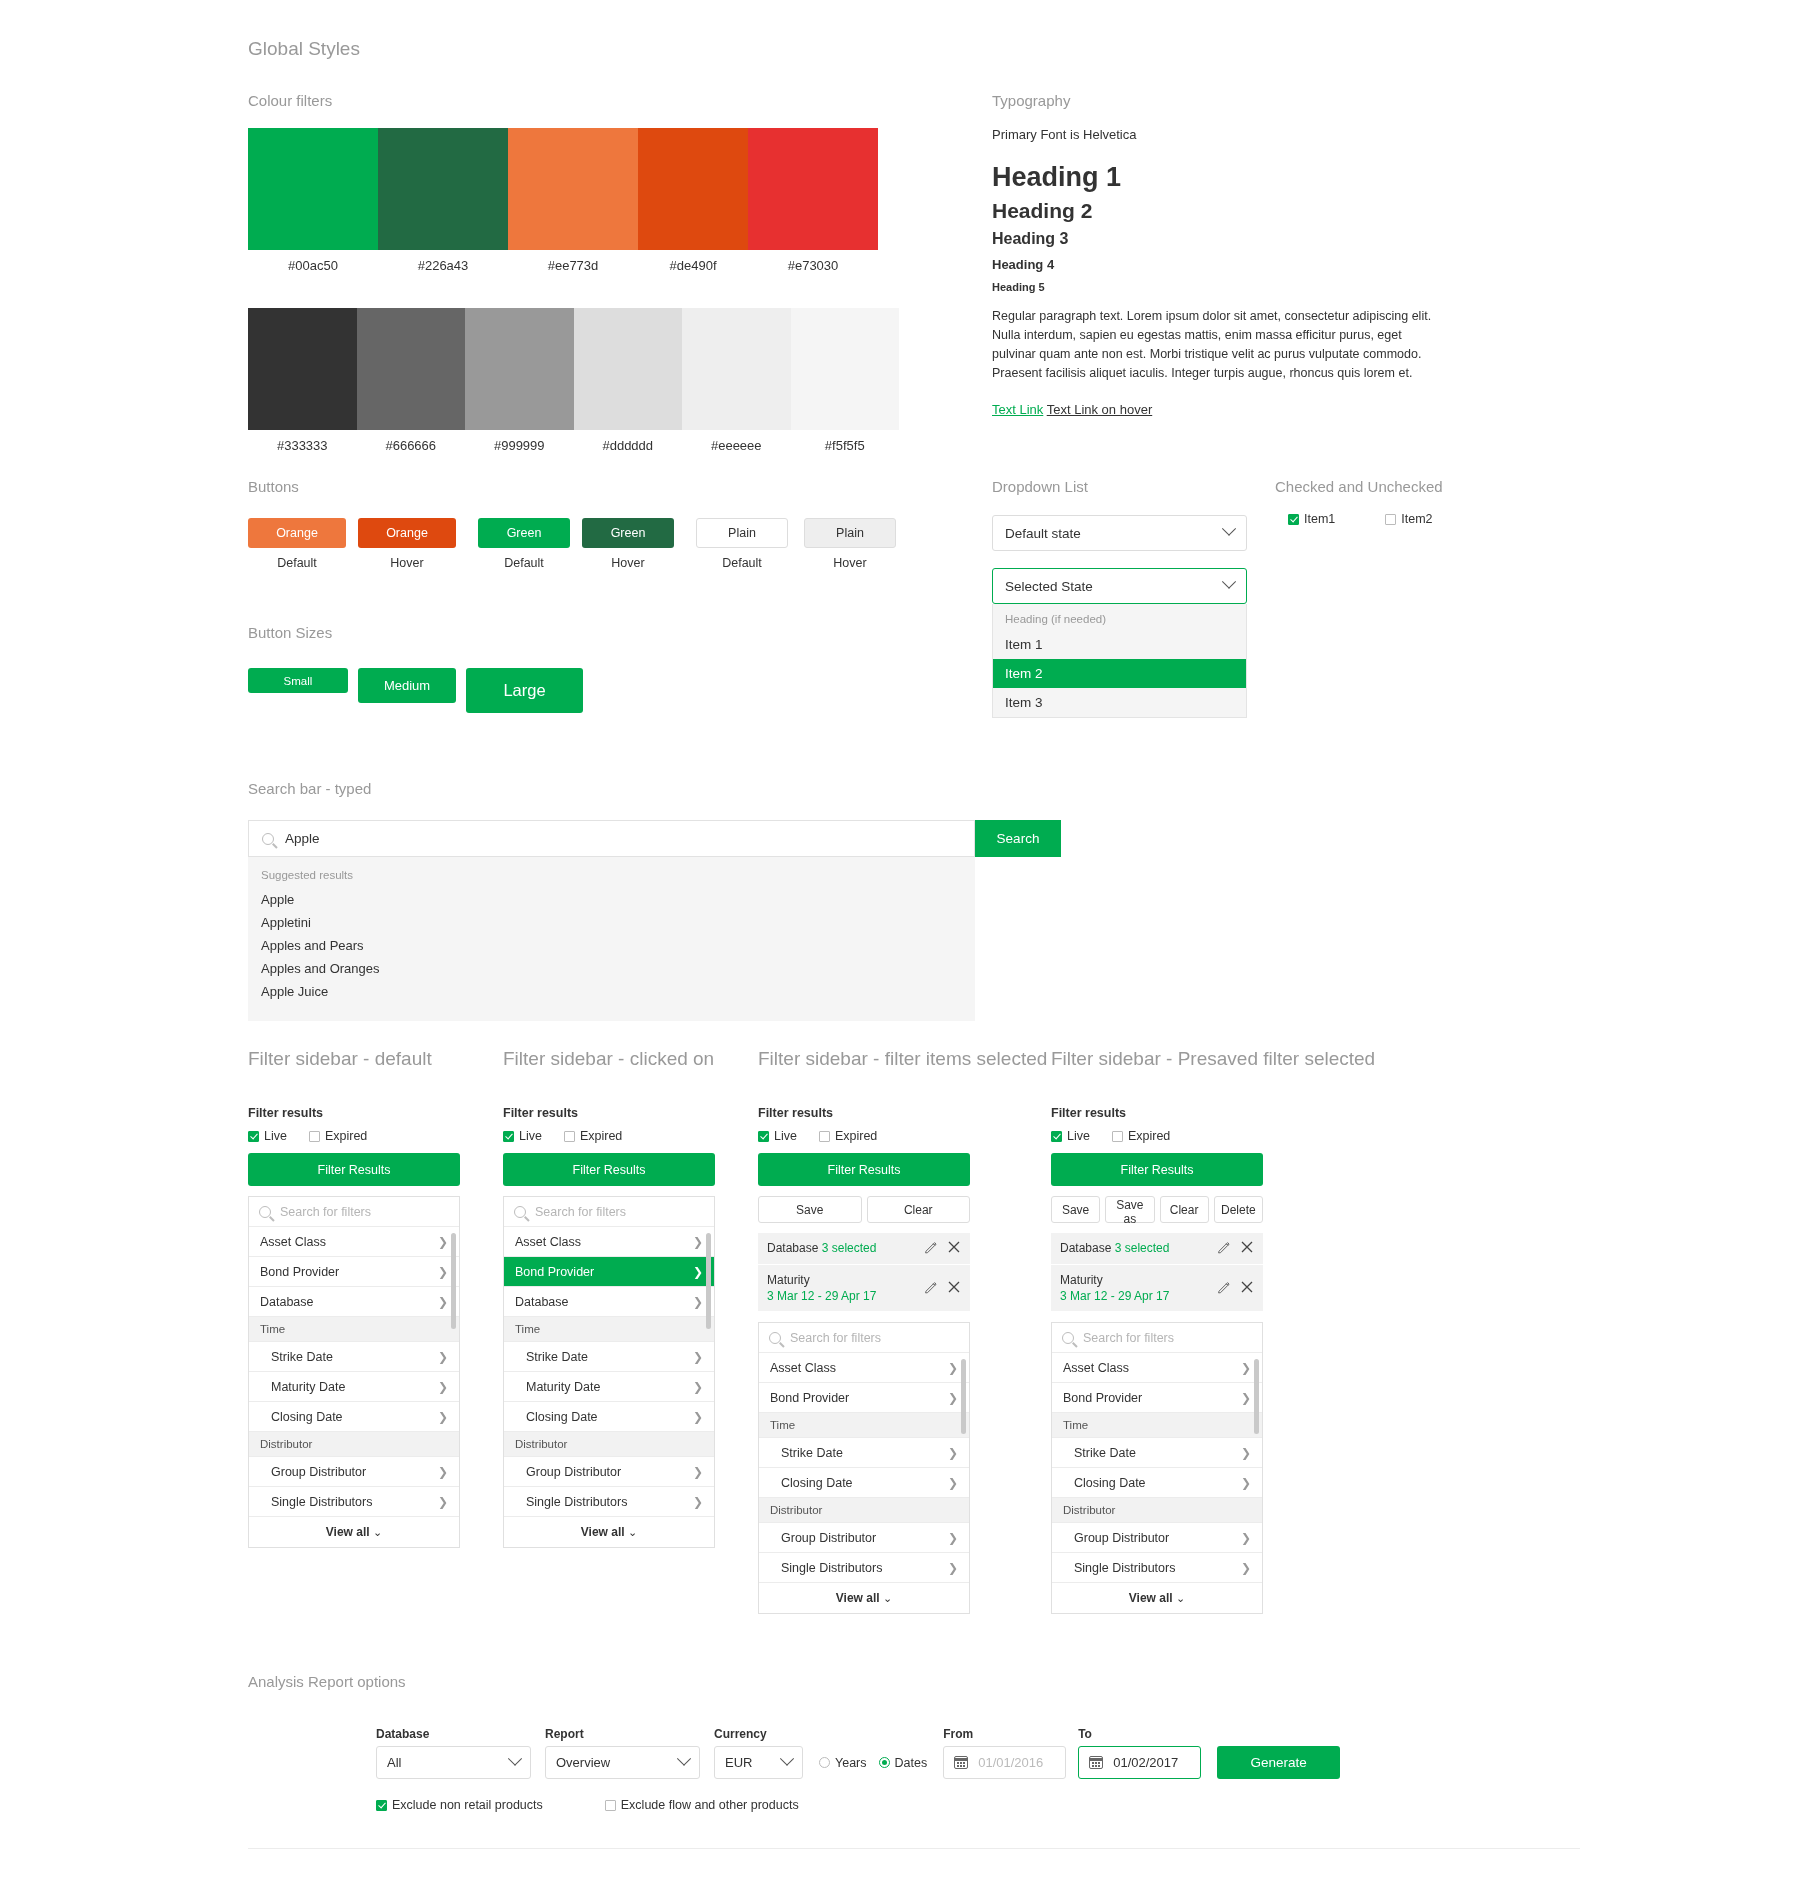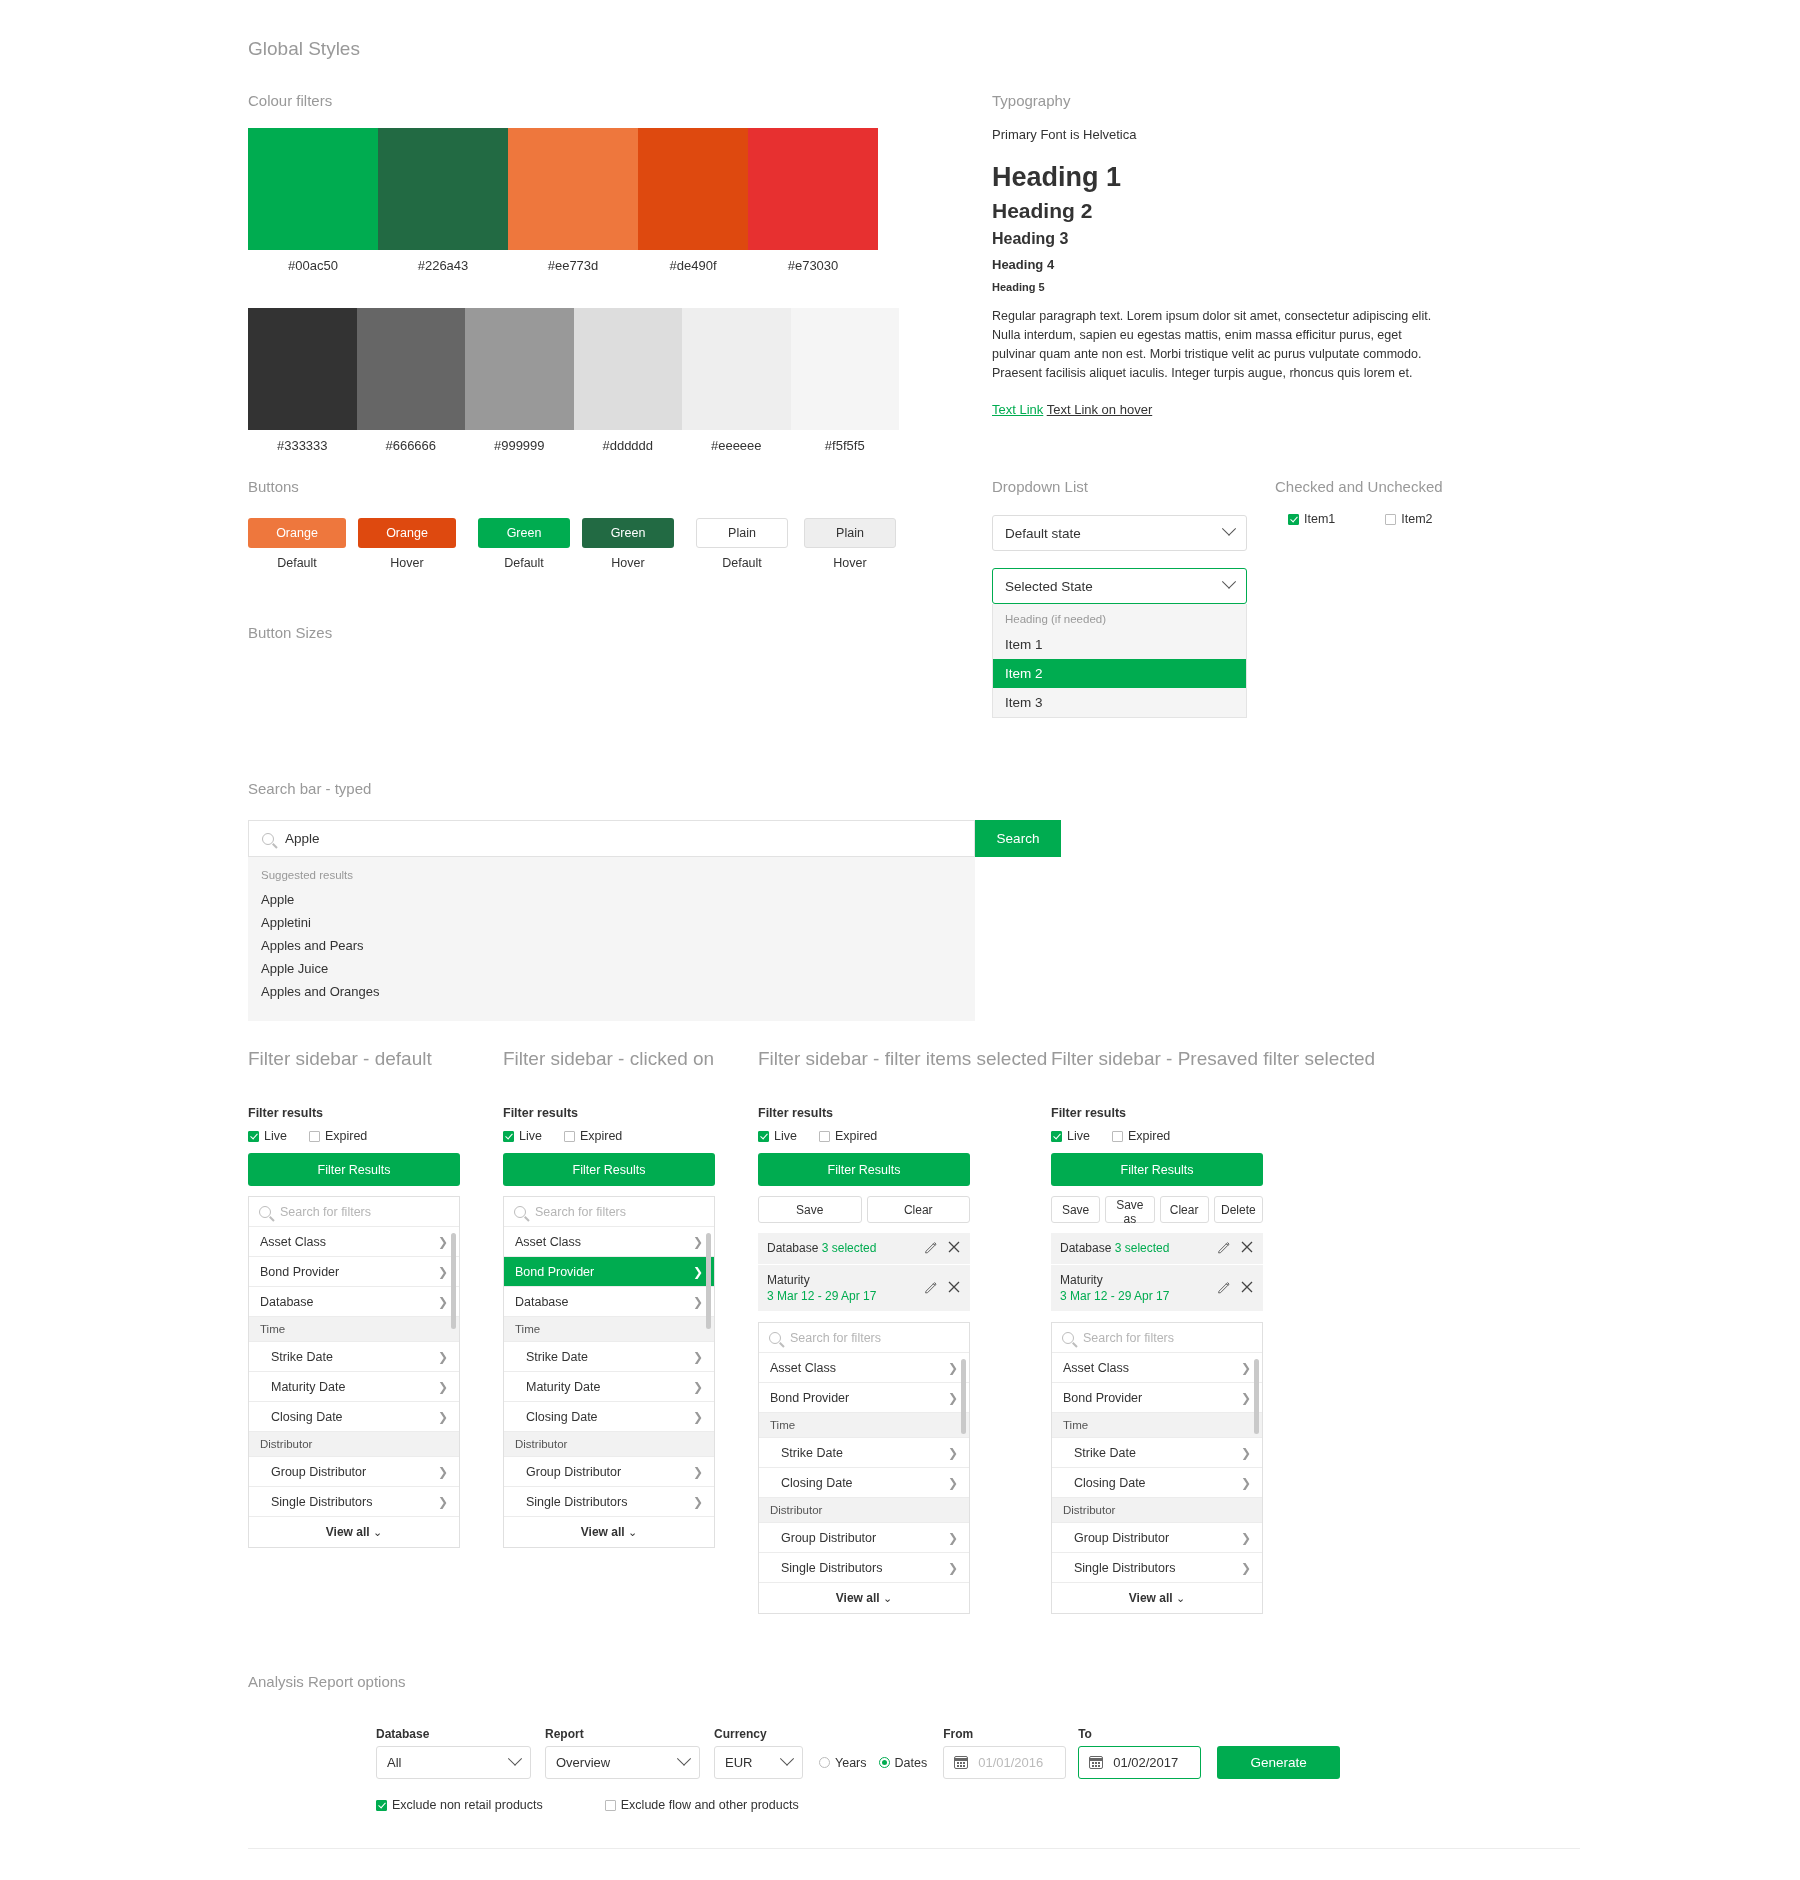--- a/index.html
+++ b/index.html
@@ -245,20 +245,25 @@
       </div>
       <div style="width:92px;">
         <button class="btn btn-plain-hover" style="width:92px;height:30px;">Plain</button>
         <div class="btn-cap">Hover</div>
       </div>
     </div>
   </div>
 
   <div class="abs sub-title" style="left:248px; top:624px;">Button Sizes</div>
 
+  <div class="abs" style="left:248px; top:668px; display:flex; align-items:flex-start;">
+    <button class="btn btn-green" style="width:100px;height:25px;font-size:11.5px;margin-right:10px;">Small</button>
+    <button class="btn btn-green" style="width:98px;height:35px;font-size:13px;margin-right:10px;">Medium</button>
+    <button class="btn btn-green" style="width:117px;height:45px;font-size:16.5px;">Large</button>
+  </div>
 
   <div class="abs sub-title" style="left:992px; top:478px;">Dropdown List</div>
 
   <div class="abs dd" style="left:992px; top:515px; width:255px; height:36px;">
     <span>Default state</span>
     <span class="chev"></span>
   </div>
 
   <div class="abs dd active" style="left:992px; top:568px; width:255px; height:36px;">
     <span>Selected State</span>
@@ -293,22 +298,22 @@
       <span class="txt">Apple</span>
     </div>
     <button class="btn btn-green" style="width:86px;height:37px;font-size:13.5px;border-radius:0;">Search</button>
   </div>
 
   <div class="abs sugg" id="suggestions" style="left:248px; top:857px; width:727px;">
       <div class="hd">Suggested results</div>
       <div class="it">Apple</div>
       <div class="it">Appletini</div>
       <div class="it">Apples and Pears</div>
+      <div class="it">Apples and Oranges</div>
       <div class="it">Apple Juice</div>
-      <div class="it">Apples and Oranges</div>
     </div>
 
   <div class="abs" id="sidebars-root" style="left:248px; top:1048px; width:1340px;">
       <div class="fs" style="position: absolute; left: 0px; top: 0px;">
         <div class="sec-title" style="white-space: nowrap; margin-bottom: 36px;">Filter sidebar - default</div>
         <div class="fr-title">Filter results</div>
         <div class="checks" style="display: flex; align-items: center;">
           <label style="display:flex;align-items:center;margin-right:22px;">
             <span class="cb on"></span>
             <span class="cbl">Live</span>

